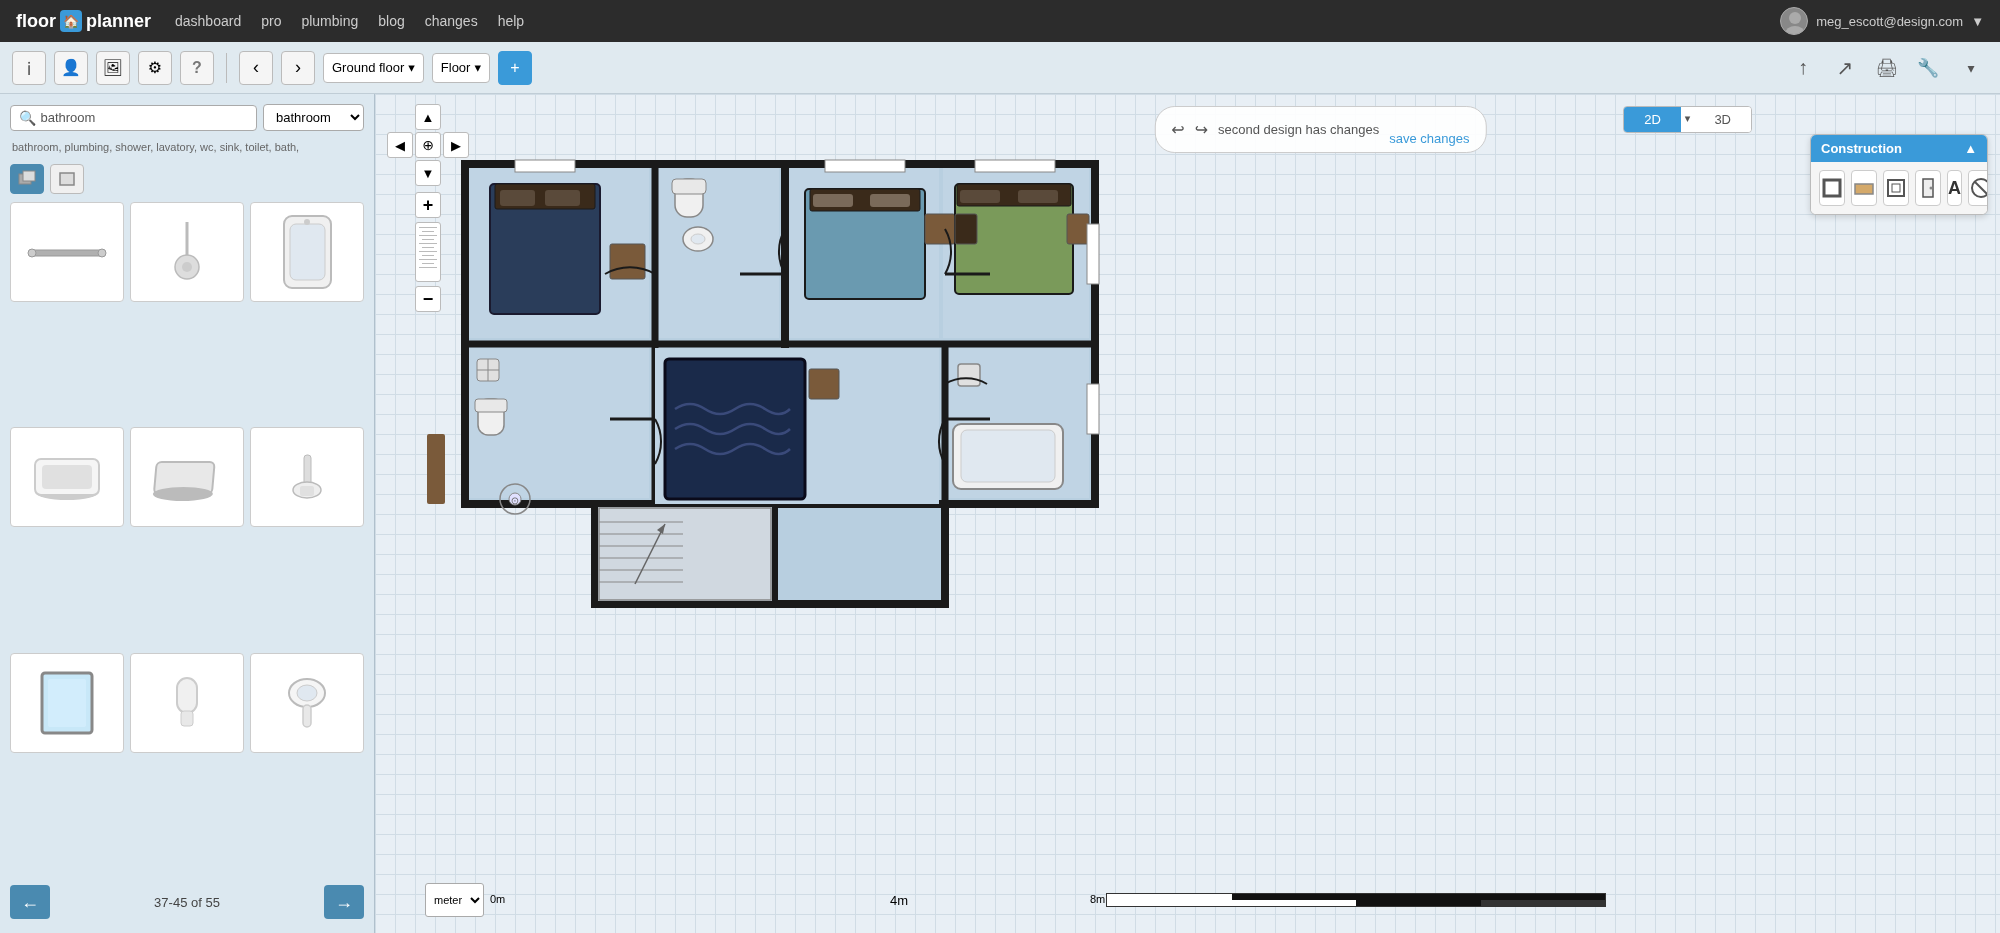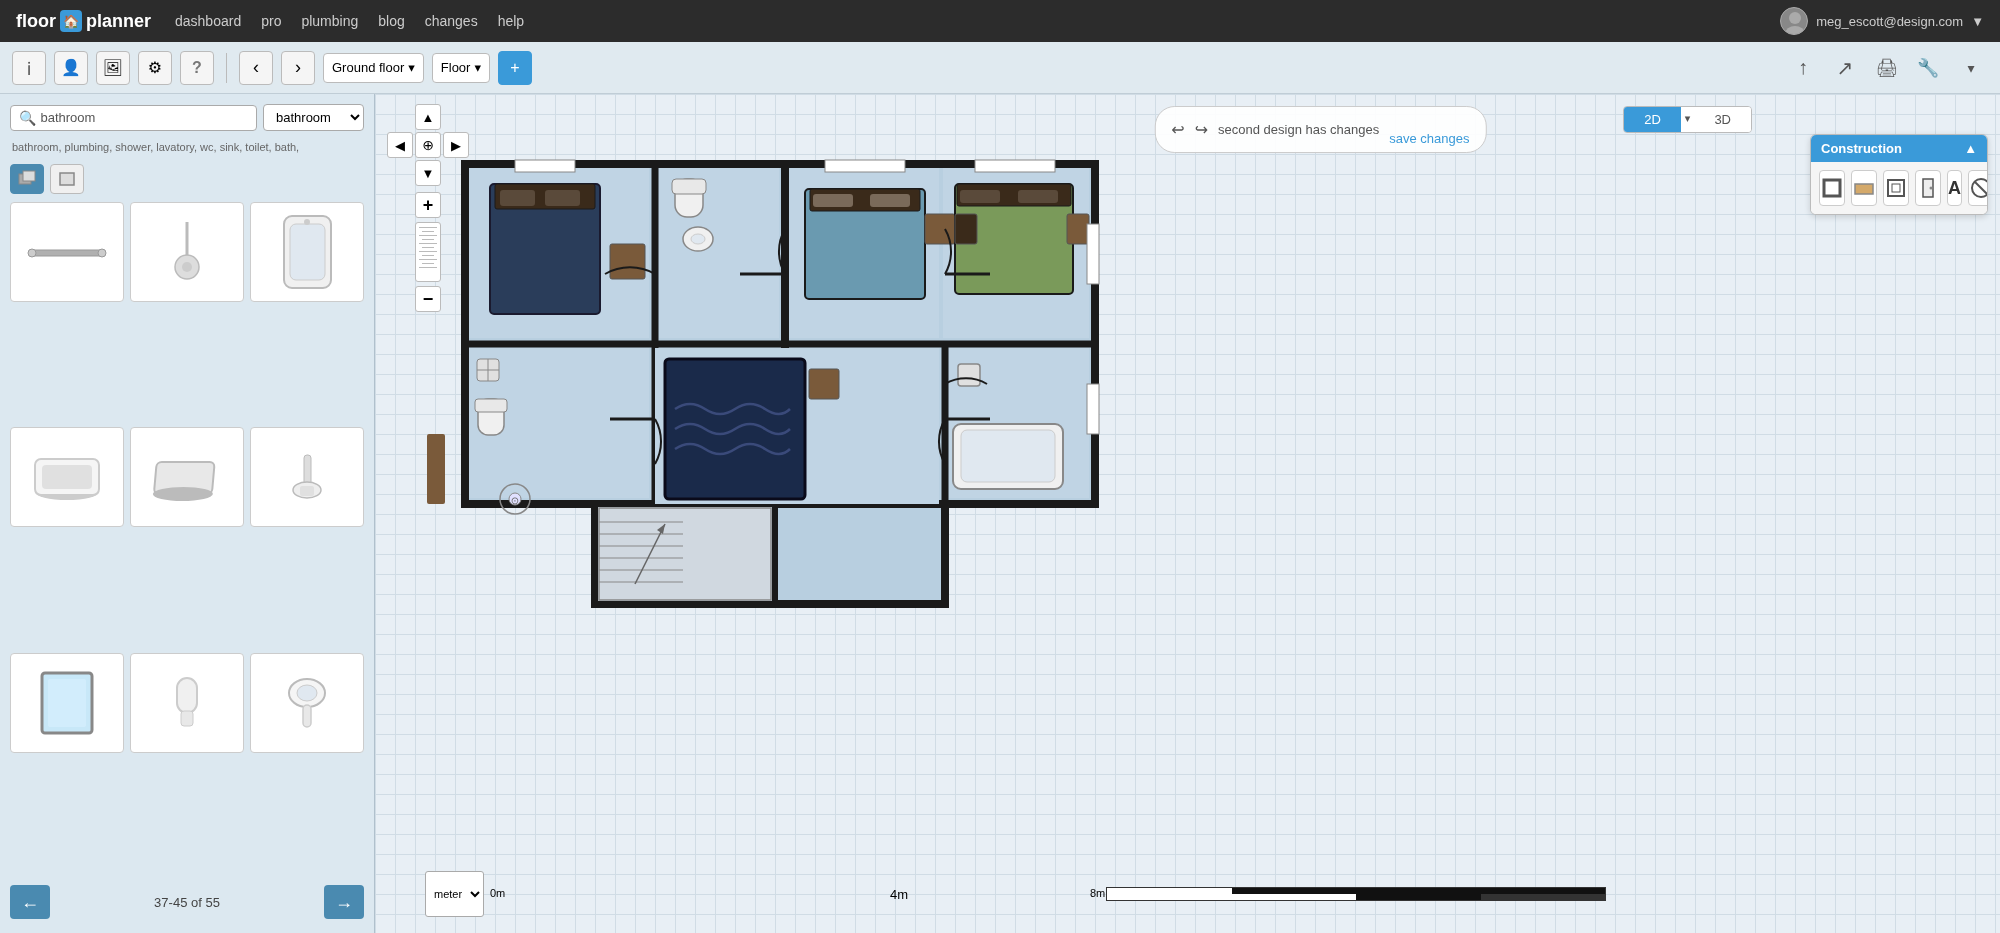--- a/index.html
+++ b/index.html
@@ -234,21 +234,21 @@
       left: 30px;
       display: flex;
       flex-direction: column;
       align-items: flex-start;
       gap: 2px;
     }
     .scale-dropdown {
       background: white;
       border: 1px solid #aaa;
       border-radius: 3px;
-      padding: 15px 4px;
+      padding: 9px 4px;
       font-size: 11px;
       cursor: pointer;
     }
 
     
     #construction-panel {
       position: absolute;
       top: 12px;
       right: 12px;
       background: white;

